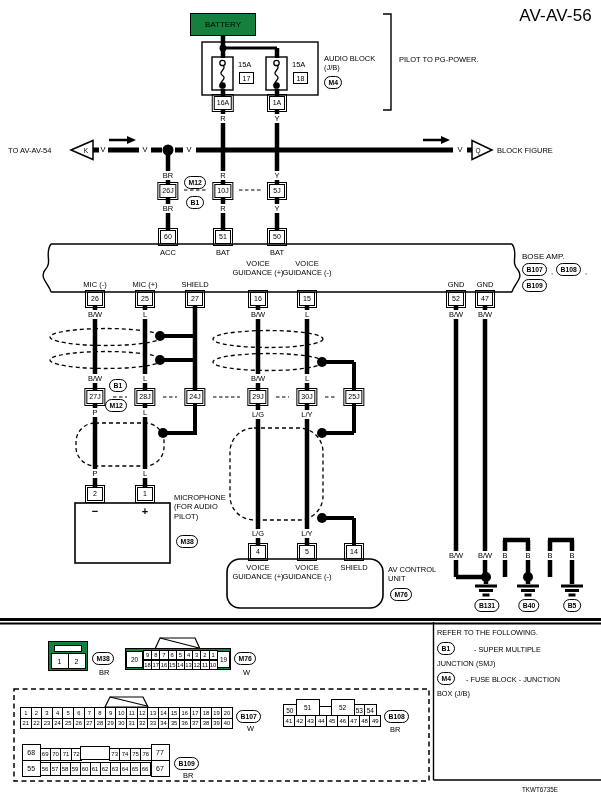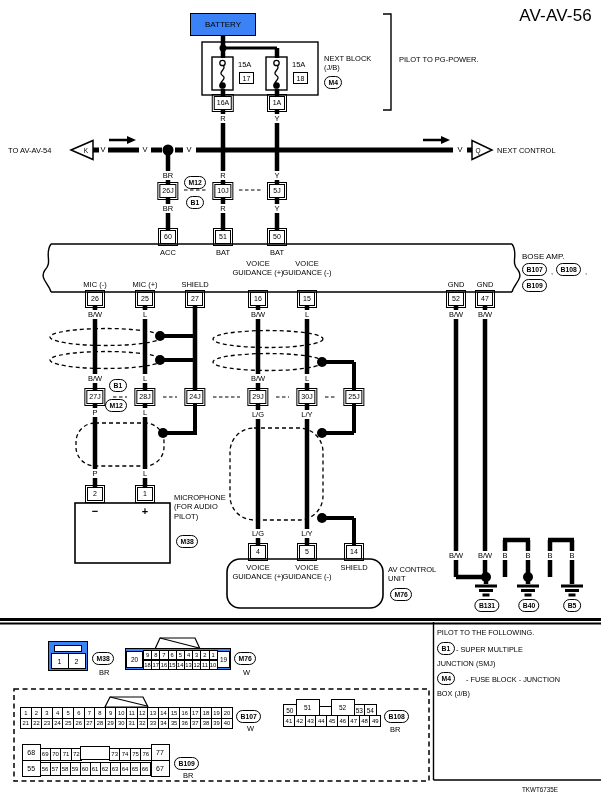--- a/index.html
+++ b/index.html
@@ -14,21 +14,21 @@
   .title{position:absolute;right:9px;top:6px;font-size:17px;letter-spacing:.2px;z-index:3}
   .term{position:absolute;z-index:4;transform:translateX(-50%);background:#fff;border:1px solid #000;
         outline:1.2px solid #000;outline-offset:1.6px;font-size:7px;line-height:11.5px;height:14px;
         min-width:16px;padding:0 2px;text-align:center}
   .sbox{position:absolute;z-index:3;background:#fff;border:1.2px solid #000;font-size:7px;
         line-height:9px;text-align:center;padding-top:1px}
   .oval{position:absolute;z-index:4;background:#fff;border:1.6px solid #000;border-radius:9px;
         font-size:6.8px;font-weight:bold;line-height:9px;padding:0 3.5px;white-space:nowrap;
         height:13px;display:flex;align-items:center}
   .oc{transform:translateX(-50%)}
-  .unit{position:absolute;z-index:2;background:#3b82f6;border:1.6px solid #000}
+  .unit{position:absolute;z-index:2;background:#15803d;border:1.6px solid #000}
   .flexc{display:flex;align-items:center;justify-content:center;font-size:8px}
   .sign{position:absolute;z-index:3;font-size:11px;font-weight:bold;transform:translateX(-50%)}
   .pins{position:absolute;z-index:4;display:flex}
   .pins span{display:flex;align-items:center;justify-content:center;background:#fff;
              border:1px solid #000;margin-left:-1px}
   .pins span:first-child{margin-left:0}
   .m38p span{width:18px;height:16px;font-size:7px}
   .m76p span{width:9.2px;height:10.5px;font-size:5.8px}
   .b107p span{width:11.6px;height:11.5px;font-size:5.8px}
   .b108p span{width:11.8px;height:12px;font-size:6px}
@@ -140,37 +140,37 @@
 </svg>
 
 <div class="title">AV-AV-56</div>
 <div class="code">TKWT6735E</div>
 
 <div class="unit flexc" style="left:190px;top:13px;width:66px;height:23px">BATTERY</div>
 <div class="lbl" style="left:238px;top:60px">15A</div>
 <div class="sbox" style="left:239px;top:72px;width:15px;height:12px">17</div>
 <div class="lbl" style="left:292px;top:60px">15A</div>
 <div class="sbox" style="left:293px;top:72px;width:15px;height:12px">18</div>
-<div class="lbl" style="left:324px;top:54px">NEXT BLOCK</div>
+<div class="lbl" style="left:324px;top:54px">AUDIO BLOCK</div>
 <div class="lbl" style="left:324px;top:63px">(J/B)</div>
 <div class="oval" style="left:324px;top:76px">M4</div>
 <div class="lbl" style="left:399px;top:55px">PILOT TO PG-POWER.</div>
 <div class="term" style="left:223px;top:96px">16A</div>
 <div class="term" style="left:277px;top:96px">1A</div>
 <div class="lbl c bg" style="left:223px;top:114px">R</div>
 <div class="lbl c bg" style="left:277px;top:114px">Y</div>
 
 <div class="lbl" style="left:8px;top:145.5px">TO AV-AV-54</div>
 <div class="lbl c" style="left:86px;top:146px;font-size:6.5px">K</div>
 <div class="lbl c bg" style="left:103px;top:145px">V</div>
 <div class="lbl c bg" style="left:145px;top:145px">V</div>
 <div class="lbl c bg" style="left:189px;top:145px">V</div>
 <div class="lbl c bg" style="left:460px;top:145px">V</div>
 <div class="lbl c" style="left:478px;top:146px;font-size:6.5px">Q</div>
-<div class="lbl" style="left:497px;top:145.5px">NEXT CONTROL</div>
+<div class="lbl" style="left:497px;top:145.5px">BLOCK FIGURE</div>
 
 <div class="lbl c bg" style="left:168px;top:171px">BR</div>
 <div class="lbl c bg" style="left:223px;top:171px">R</div>
 <div class="lbl c bg" style="left:277px;top:171px">Y</div>
 <div class="term" style="left:168px;top:183.5px">26J</div>
 <div class="term" style="left:223px;top:183.5px">10J</div>
 <div class="term" style="left:277px;top:183.5px">5J</div>
 <div class="oval" style="left:184px;top:176px">M12</div>
 <div class="oval" style="left:186px;top:196px">B1</div>
 <div class="lbl c bg" style="left:168px;top:204px">BR</div>
@@ -387,21 +387,21 @@
       <span>62</span>
       <span>63</span>
       <span>64</span>
       <span>65</span>
       <span>66</span>
     </div>
 <div class="pcell" style="left:150.5px;top:759.5px;width:19px;height:17px;font-size:7px">67</div>
 <div class="oval" style="left:174px;top:757px">B109</div>
 <div class="lbl" style="left:183px;top:771px">BR</div>
 
-<div class="note" style="left:437px;top:628px">PILOT TO THE FOLLOWING.</div>
+<div class="note" style="left:437px;top:628px">REFER TO THE FOLLOWING.</div>
 <div class="oval" style="left:437px;top:642px">B1</div>
-<div class="note" style="left:456px;top:645px">- SUPER MULTIPLE</div>
+<div class="note" style="left:474px;top:645px">- SUPER MULTIPLE</div>
 <div class="note" style="left:437px;top:659px">JUNCTION (SMJ)</div>
 <div class="oval" style="left:437px;top:672px">M4</div>
 <div class="note" style="left:466px;top:675px">- FUSE BLOCK - JUNCTION</div>
 <div class="note" style="left:437px;top:689px">BOX (J/B)</div>
 
 </div>
 
 </body></html>

